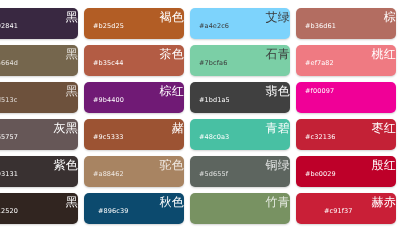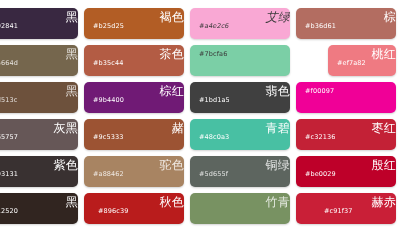--- a/index.html
+++ b/index.html
@@ -67,40 +67,41 @@
 
 <div id="palette-grid">
     <div class="swatch light-text" style="background: rgb(57, 40, 65);">
       <span class="swatch-name">黑</span>
       <span class="swatch-hex">#392841</span>
     </div>
     <div class="swatch light-text" style="background: rgb(178, 93, 37);">
       <span class="swatch-name">褐色</span>
       <span class="swatch-hex">#b25d25</span>
     </div>
-    <div class="swatch dark-text" style="background: #f9a8d4; font-style: italic;">
+    <div class="swatch dark-text" style="background: #7dd3fc;">
       <span class="swatch-name">艾绿</span>
       <span class="swatch-hex">#a4e2c6</span>
     </div>
     <div class="swatch light-text" style="background: rgb(179, 109, 97);">
       <span class="swatch-name">棕</span>
       <span class="swatch-hex">#b36d61</span>
     </div>
     <div class="swatch dim-text" style="background: rgb(117, 102, 77);">
       <span class="swatch-name">黑</span>
       <span class="swatch-hex">#75664d</span>
     </div>
     <div class="swatch light-text" style="background: rgb(179, 92, 68);">
       <span class="swatch-name">茶色</span>
       <span class="swatch-hex">#b35c44</span>
     </div>
     <div class="swatch dark-text" style="background: rgb(123, 207, 166);">
+      <span class="swatch-name">石青</span>
       <span class="swatch-hex">#7bcfa6</span>
     </div>
-    <div class="swatch light-text" style="background: rgb(239, 122, 130); margin-left: 32px;">
+    <div class="swatch light-text" style="background: rgb(239, 122, 130);">
       <span class="swatch-name">桃红</span>
       <span class="swatch-hex">#ef7a82</span>
     </div>
     <div class="swatch dim-text" style="background: rgb(109, 81, 60);">
       <span class="swatch-name">黑</span>
       <span class="swatch-hex">#6d513c</span>
     </div>
     <div class="swatch light-text" style="background: #701a75;">
       <span class="swatch-name">棕红</span>
       <span class="swatch-hex">#9b4400</span>
@@ -141,21 +142,21 @@
       <span class="swatch-hex">#5d655f</span>
     </div>
     <div class="swatch light-text" style="background: rgb(190, 0, 41);">
       <span class="swatch-name">殷红</span>
       <span class="swatch-hex">#be0029</span>
     </div>
     <div class="swatch light-text" style="background: rgb(49, 37, 32);">
       <span class="swatch-name">黑</span>
       <span class="swatch-hex">#312520</span>
     </div>
-    <div class="swatch light-text" style="background: #b91c1c; padding-left: 14px;">
+    <div class="swatch light-text" style="background: #0c4a6e; padding-left: 14px;">
       <span class="swatch-name">秋色</span>
       <span class="swatch-hex">#896c39</span>
     </div>
     <div class="swatch dim-text" style="background: rgb(120, 146, 98);">
       <span class="swatch-name">竹青</span>
     </div>
     <div class="swatch light-text" style="background: rgb(201, 31, 55); padding-left: 28px;">
       <span class="swatch-name">赫赤</span>
       <span class="swatch-hex">#c91f37</span>
     </div>

